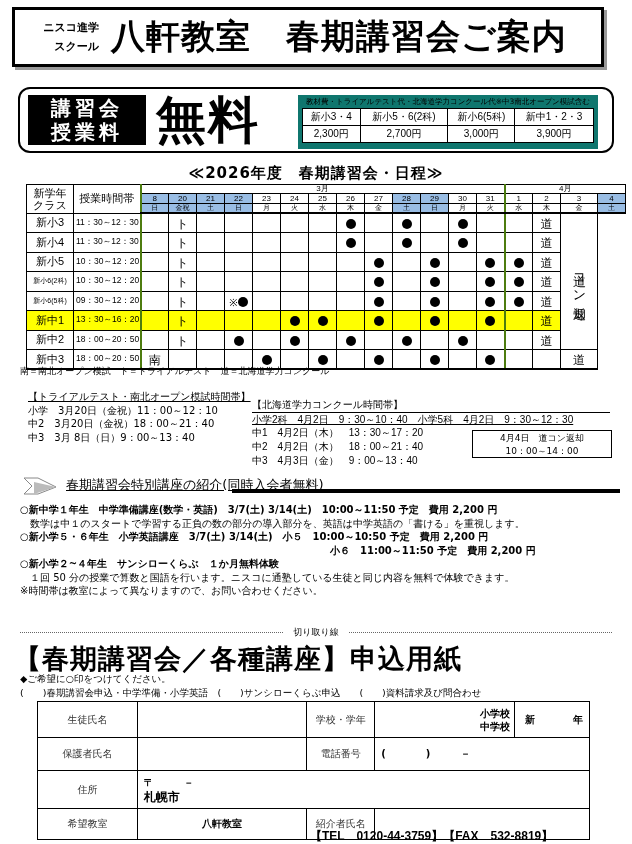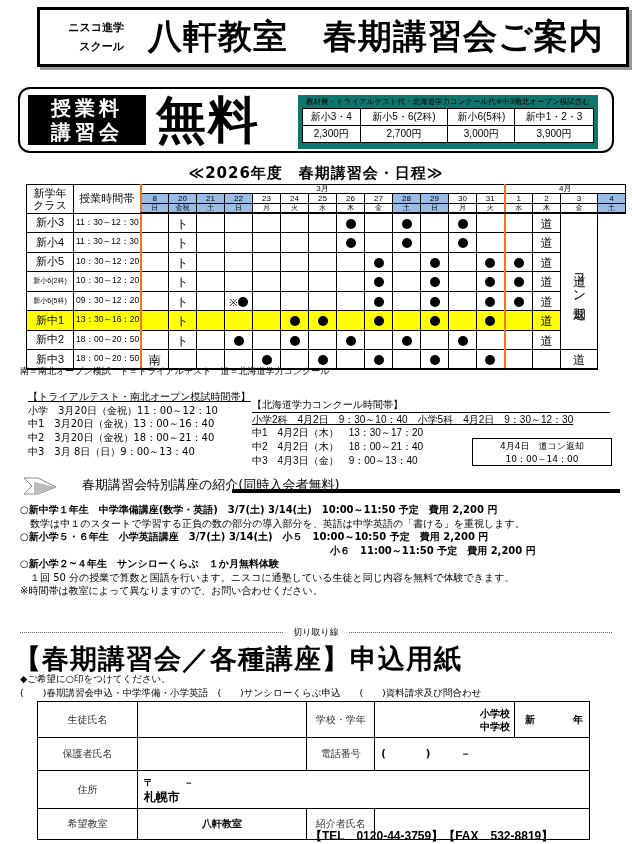--- a/index.html
+++ b/index.html
@@ -1,20 +1,20 @@
 <!DOCTYPE html>
 <html><head>
 <meta charset="utf-8">
 <style>
   * { box-sizing: border-box; margin: 0; padding: 0; }
   body { width: 632px; height: 844px; background: #fff; font-family: "DejaVu Sans", sans-serif; color: #000; position: relative; overflow: hidden; }
   .abs { position: absolute; }
 
   
-  .title-box { left: 37px; top: 7px; width: 592px; height: 60px; border: 3px solid #000; box-shadow: 3px 3px 0 #999; background: #fff; display: flex; align-items: center; gap: 12px; }
+  .title-box { left: 12px; top: 7px; width: 592px; height: 60px; border: 3px solid #000; box-shadow: 3px 3px 0 #999; background: #fff; display: flex; align-items: center; }
   .school-name { width: 78px; text-align: right; font-size: 11px; font-weight: bold; line-height: 19px; margin-left: 6px; }
   .title-main { font-size: 34px; font-weight: bold; margin-left: 12px; letter-spacing: 1px; white-space: nowrap; font-family: "DejaVu Sans", sans-serif; }
 
   
   .free-box { left: 18px; top: 87px; width: 596px; height: 66px; border: 2px solid #000; border-radius: 12px; }
   .fee-label { left: 8px; top: 6px; width: 118px; height: 50px; background: #000; color: #fff; font-weight: bold; font-size: 20px; line-height: 24px; text-align: center; letter-spacing: 4px; padding-top: 1px; }
   .free-text { left: 136px; top: 0px; font-size: 50px; font-weight: bold; letter-spacing: 2px; line-height: 62px; }
   .price-panel { left: 278px; top: 6px; width: 300px; height: 54px; background: #0f766e; padding: 2px 4px; }
   .price-note { font-size: 7.5px; white-space: nowrap; text-align: center; margin-bottom: 1px; }
   .price-table { width: 100%; border-collapse: collapse; background: #fff; }
@@ -31,34 +31,34 @@
   .sched .dow { font-size: 7px; height: 8px; line-height: 8px; }
   .sched .blue { background: #99bde4; }
   .sched .row td { height: 19.5px; }
   .sched .cls { font-size: 11px; }
   .sched .cls.small { font-size: 7px; }
   .sched .tm { font-size: 8.5px; text-align: left; padding-left: 2px; white-space: nowrap; }
   .sched .yellow td { background: #ffff00; }
   .sched .mark { font-size: 12px; line-height: 12px; }
   .sched .dot { display: inline-block; width: 10px; height: 10px; background: #000; border-radius: 50%; vertical-align: middle; }
   .sched .return { writing-mode: vertical-rl; font-size: 13px; letter-spacing: 1px; background: #fff !important; }
-  .sched .thick-l { border-left: 2px solid #f97316; }
+  .sched .thick-l { border-left: 2px solid #4d7c0f; }
   .sched .thick-b td { border-bottom: 2px solid #000; }
 
   
   .notes { left: 20px; top: 366px; font-size: 9px; line-height: 11.5px; font-family: "DejaVu Sans", sans-serif; }
   .times-left { left: 28px; top: 390px; font-size: 10px; line-height: 13.7px; font-family: "DejaVu Sans", sans-serif; white-space: nowrap; }
   .times-right { left: 252px; top: 390px; font-size: 10px; line-height: 13.7px; font-family: Liberation Sans, sans-serif; white-space: nowrap; margin-top: 8px; }
   .ul { text-decoration: underline; }
-  .return-box { left: 472px; top: 430px; width: 140px; height: 28px; border: 1.5px solid #000; font-size: 9px; text-align: center; line-height: 13px; padding-top: 1px; margin-top: 8px; }
+  .return-box { left: 472px; top: 430px; width: 140px; height: 28px; border: 1.5px solid #000; font-size: 9px; text-align: center; line-height: 13px; padding-top: 1px; }
 
   
   .sec-head { left: 22px; top: 474px; display: flex; align-items: center; }
   .arrow { width: 36px; height: 22px; position: relative; }
-  .sec-title { font-size: 13px; margin-left: 24px; font-weight: normal; }
+  .sec-title { font-size: 13px; margin-left: 8px; font-weight: normal; text-decoration: underline; }
   .sec-bar { left: 232px; top: 489px; width: 388px; height: 4px; background: #000; }
   .courses { left: 20px; top: 503px; font-size: 10px; line-height: 13.5px; white-space: nowrap; font-family: "DejaVu Sans", sans-serif; }
   .courses b { font-weight: bold; }
   .courses .ind { padding-left: 10px; }
 
   
   .cut { left: 20px; top: 626px; width: 592px; display: flex; align-items: center; font-size: 9px; }
   .cut .dash { flex: 1; border-top: 1px dotted #666; }
   .cut span { padding: 0 10px; }
 
@@ -78,22 +78,22 @@
 <div class="abs title-box">
   <div class="school-name">
     <div>ニスコ進学</div>
     <div>スクール</div>
   </div>
   <div class="title-main">八軒教室　春期講習会ご案内</div>
 </div>
 
 <div class="abs free-box">
   <div class="abs fee-label">
+    <div>講習会</div>
     <div>授業料</div>
-    <div>講習会</div>
   </div>
   <div class="abs free-text">無料</div>
   <div class="abs price-panel">
     <div class="price-note">教材費・トライアルテスト代・北海道学力コンクール代※中3南北オープン模試含む</div>
     <table class="price-table">
       <tbody>
           <tr>
         <td>新小3・4</td>
         <td>新小5・6(2科)</td>
         <td>新小6(5科)</td>
@@ -316,21 +316,20 @@
       </tr>
     </tbody>
 </table>
 
 <div class="abs notes">
   <div>南＝南北オープン模試　ト＝トライアルテスト　道＝北海道学力コンクール</div>
 </div>
 <div class="abs times-left">
   <div class="ul">【トライアルテスト・南北オープン模試時間帯】</div>
   <div>小学　3月20日（金祝）11：00～12：10</div>
-  <div>中1　3月20日（金祝）13：00～16：40</div>
   <div>中2　3月20日（金祝）18：00～21：40</div>
   <div>中3　3月 8日（日）9：00～13：40</div>
 </div>
 <div class="abs times-right">
   <div style="border-bottom:1px solid #000;width:358px;">【北海道学力コンクール時間帯】</div>
   <div class="ul">小学2科　4月2日　9：30～10：40　小学5科　4月2日　9：30～12：30</div>
   <div>中1　4月2日（木）　13：30～17：20</div>
   <div>中2　4月2日（木）　18：00～21：40</div>
   <div>中3　4月3日（金）　9：00～13：40</div>
 </div>

